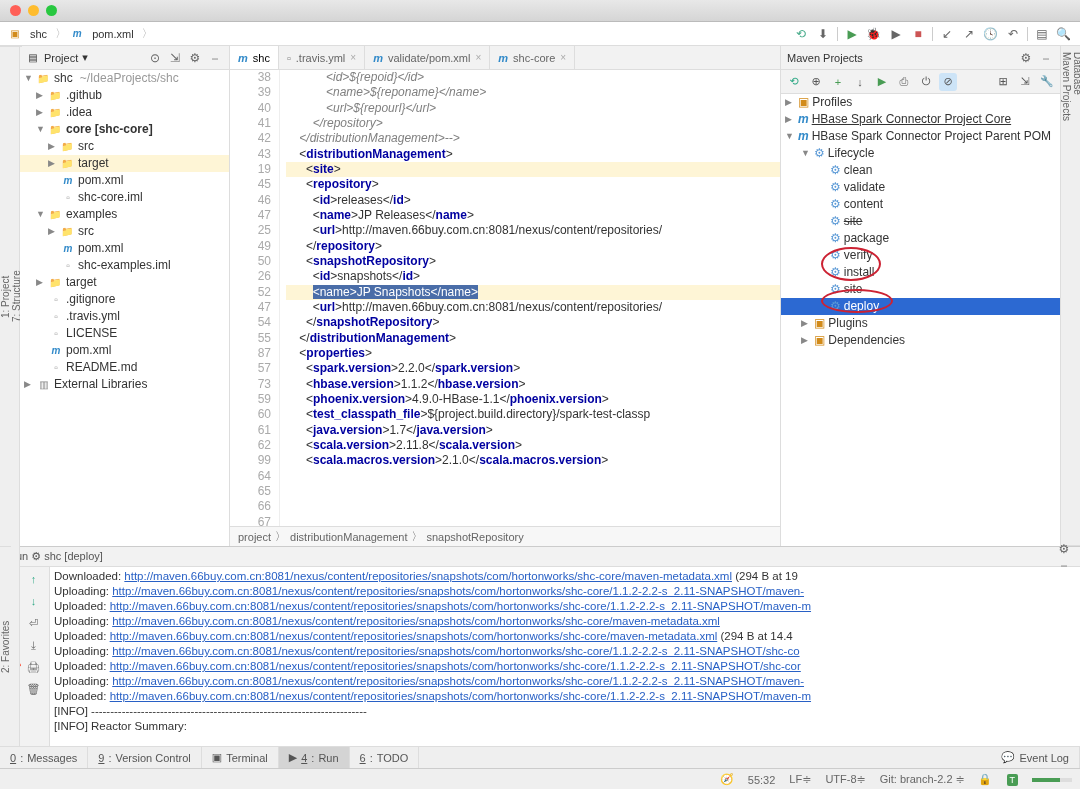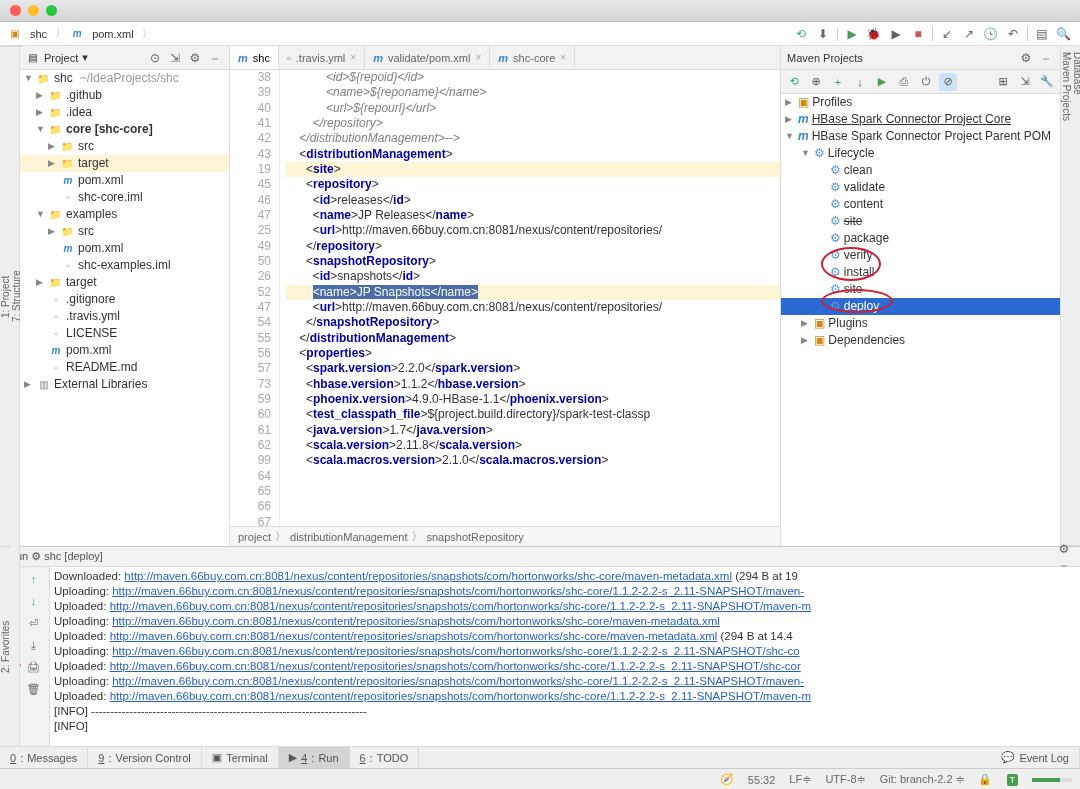--- a/index.html
+++ b/index.html
@@ -273,21 +273,21 @@
           <div>46</div>
           <div>47</div>
           <div>25</div>
           <div>49</div>
           <div>50</div>
           <div>26</div>
           <div>52</div>
           <div>47</div>
           <div>54</div>
           <div>55</div>
-          <div>56</div>
+          <div>87</div>
           <div>57</div>
           <div>73</div>
           <div>59</div>
           <div>60</div>
           <div>61</div>
           <div>62</div>
           <div>99</div>
           <div>64</div>
           <div>65</div>
           <div>66</div>
@@ -446,21 +446,21 @@
         <div>Downloaded: <a href="#">http://maven.66buy.com.cn:8081/nexus/content/repositories/snapshots/com/hortonworks/shc-core/maven-metadata.xml</a> (294 B at 19</div>
         <div>Uploading: <a href="#">http://maven.66buy.com.cn:8081/nexus/content/repositories/snapshots/com/hortonworks/shc-core/1.1.2-2.2-s_2.11-SNAPSHOT/maven-</a></div>
         <div>Uploaded: <a href="#">http://maven.66buy.com.cn:8081/nexus/content/repositories/snapshots/com/hortonworks/shc-core/1.1.2-2.2-s_2.11-SNAPSHOT/maven-m</a></div>
         <div>Uploading: <a href="#">http://maven.66buy.com.cn:8081/nexus/content/repositories/snapshots/com/hortonworks/shc-core/maven-metadata.xml</a></div>
         <div>Uploaded: <a href="#">http://maven.66buy.com.cn:8081/nexus/content/repositories/snapshots/com/hortonworks/shc-core/maven-metadata.xml</a> (294 B at 14.4</div>
         <div>Uploading: <a href="#">http://maven.66buy.com.cn:8081/nexus/content/repositories/snapshots/com/hortonworks/shc-core/1.1.2-2.2-s_2.11-SNAPSHOT/shc-co</a></div>
         <div>Uploaded: <a href="#">http://maven.66buy.com.cn:8081/nexus/content/repositories/snapshots/com/hortonworks/shc-core/1.1.2-2.2-s_2.11-SNAPSHOT/shc-cor</a></div>
         <div>Uploading: <a href="#">http://maven.66buy.com.cn:8081/nexus/content/repositories/snapshots/com/hortonworks/shc-core/1.1.2-2.2-s_2.11-SNAPSHOT/maven-</a></div>
         <div>Uploaded: <a href="#">http://maven.66buy.com.cn:8081/nexus/content/repositories/snapshots/com/hortonworks/shc-core/1.1.2-2.2-s_2.11-SNAPSHOT/maven-m</a></div>
         <div>[INFO] ------------------------------------------------------------------------</div>
-        <div>[INFO]</div>
+        <div>[INFO] Reactor Summary:</div>
       </div>
   </div>
 </div>
 
 <div class="leftgutter" style="position:absolute;left:0;top:546px;height:200px;">
   <div class="lab">2: Favorites</div>
 </div>
 
 <div class="toolwin-bar" id="twbar">
     <div class="twbtn"><span class="u">0</span>: <span>Messages</span></div>

